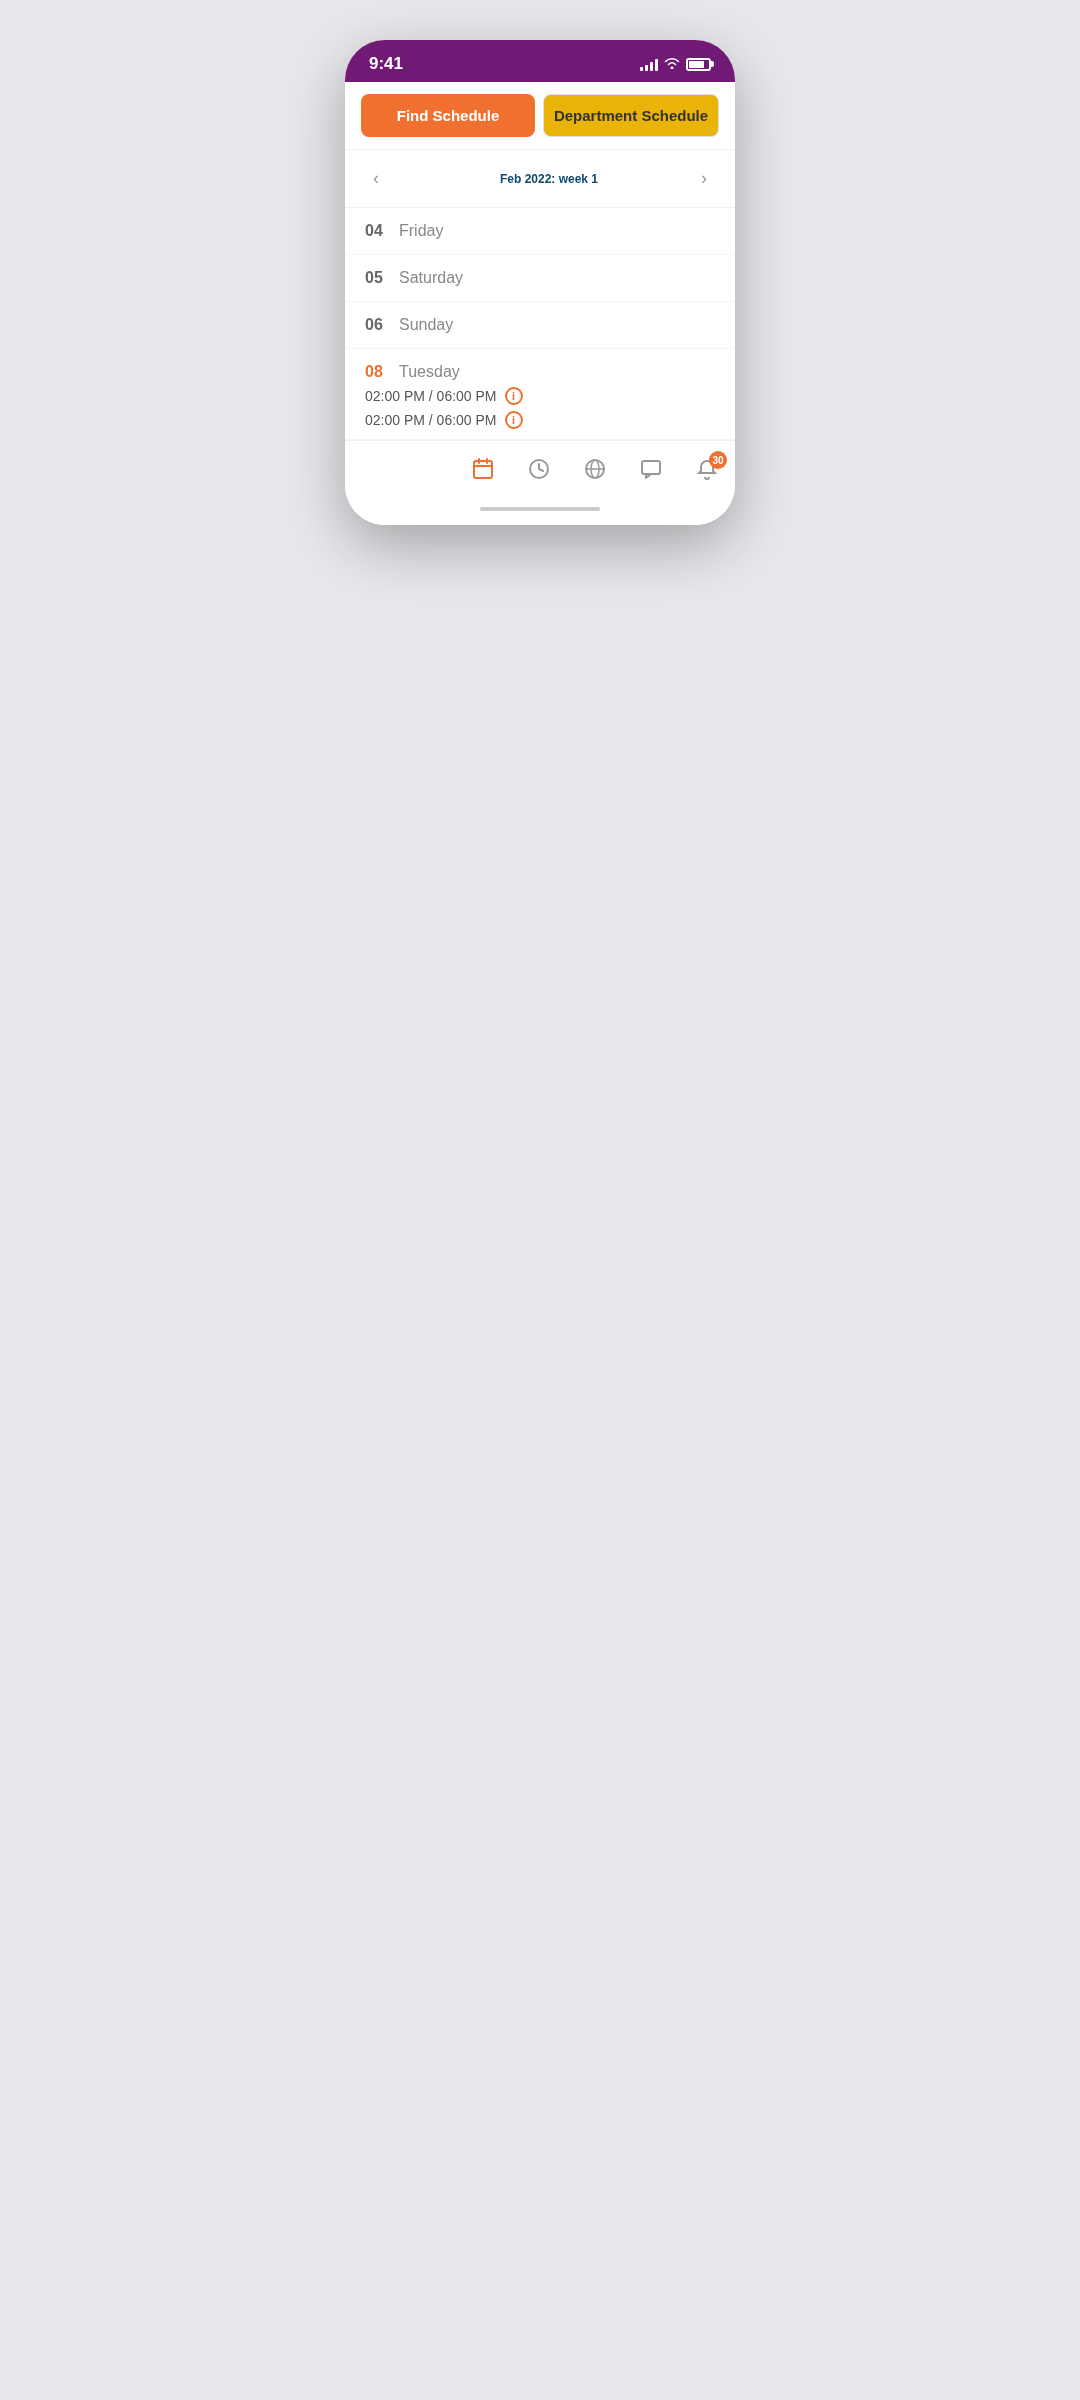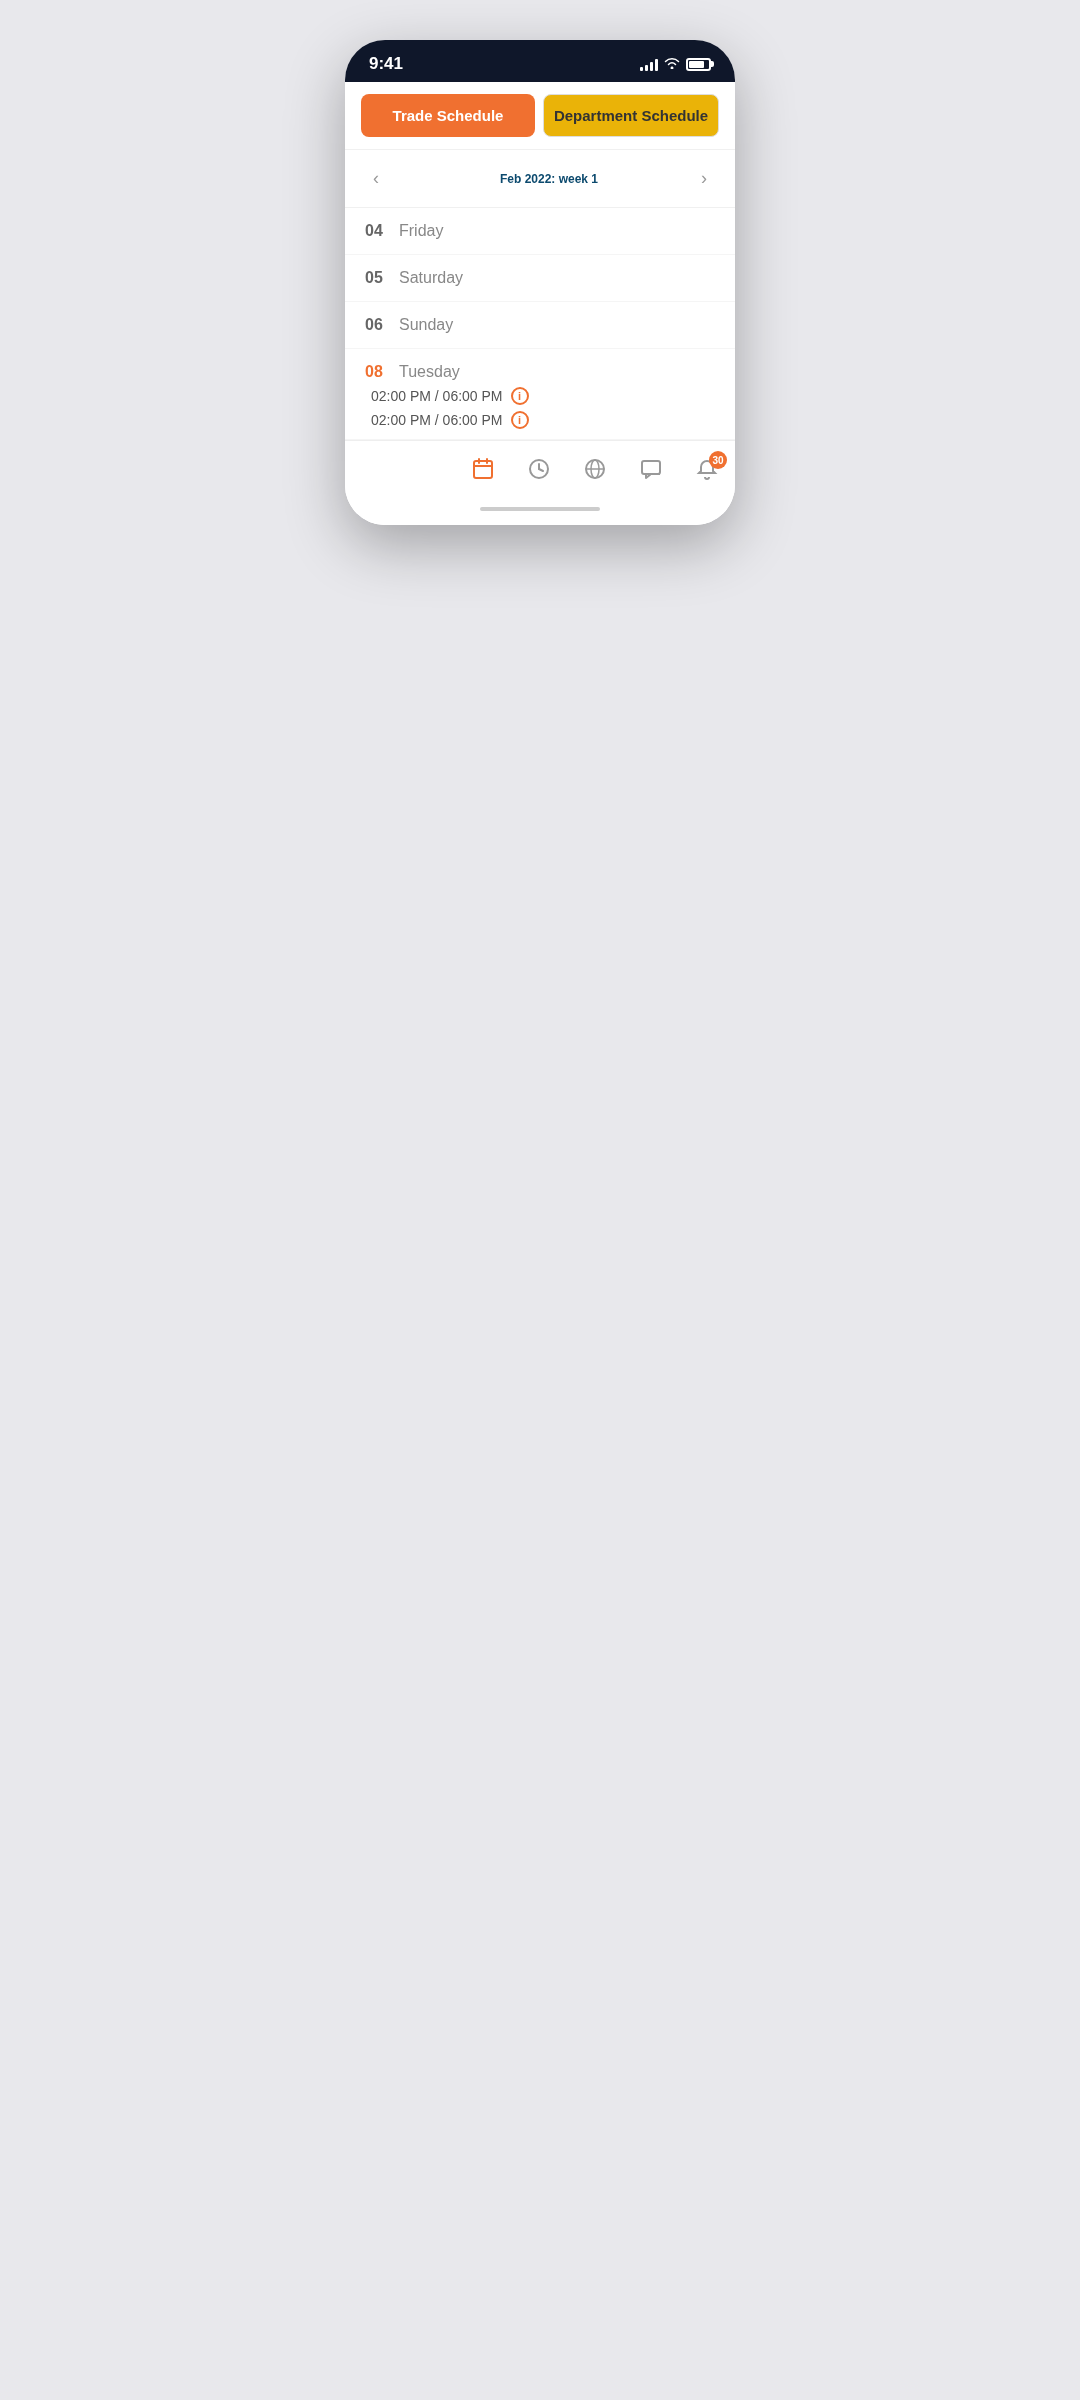--- a/index.html
+++ b/index.html
@@ -19,21 +19,21 @@
       background: #f0f0f4;
       border-radius: 40px;
       overflow: hidden;
       box-shadow: 0 20px 60px rgba(0,0,0,0.3);
       margin: 40px auto;
       position: relative;
     }
 
     
     .status-bar {
-      background: #0f172a;
+      background: #701a75;
       padding: 14px 24px 8px;
       display: flex;
       justify-content: space-between;
       align-items: center;
     }
 
     .status-time {
       color: white;
       font-size: 17px;
       font-weight: 600;
@@ -222,21 +222,20 @@
       color: #F07030;
     }
 
     .day-name {
       font-size: 16px;
       color: #888;
       margin-left: 6px;
     }
 
     .shift-details {
-      margin-left: 6px;
       margin-top: 0;
     }
 
     .shift-time-row {
       display: flex;
       align-items: center;
       gap: 8px;
       margin-top: 6px;
     }
 
@@ -379,21 +378,21 @@
       <div class="battery-icon">
         <div class="battery-fill"></div>
       </div>
     </div>
   </div>
 
 
   <div class="content">
 
     <div class="tab-switcher">
-      <button class="tab-btn active">Trade Schedule</button>
+      <button class="tab-btn active">Find Schedule</button>
       <button class="tab-btn inactive">Department Schedule</button>
     </div>
 
     <div class="week-nav">
       <span class="nav-arrow">‹</span>
       <span class="week-label">Feb 2022: week 1</span>
       <span class="nav-arrow">›</span>
     </div>
 
     <div class="schedule-list">

